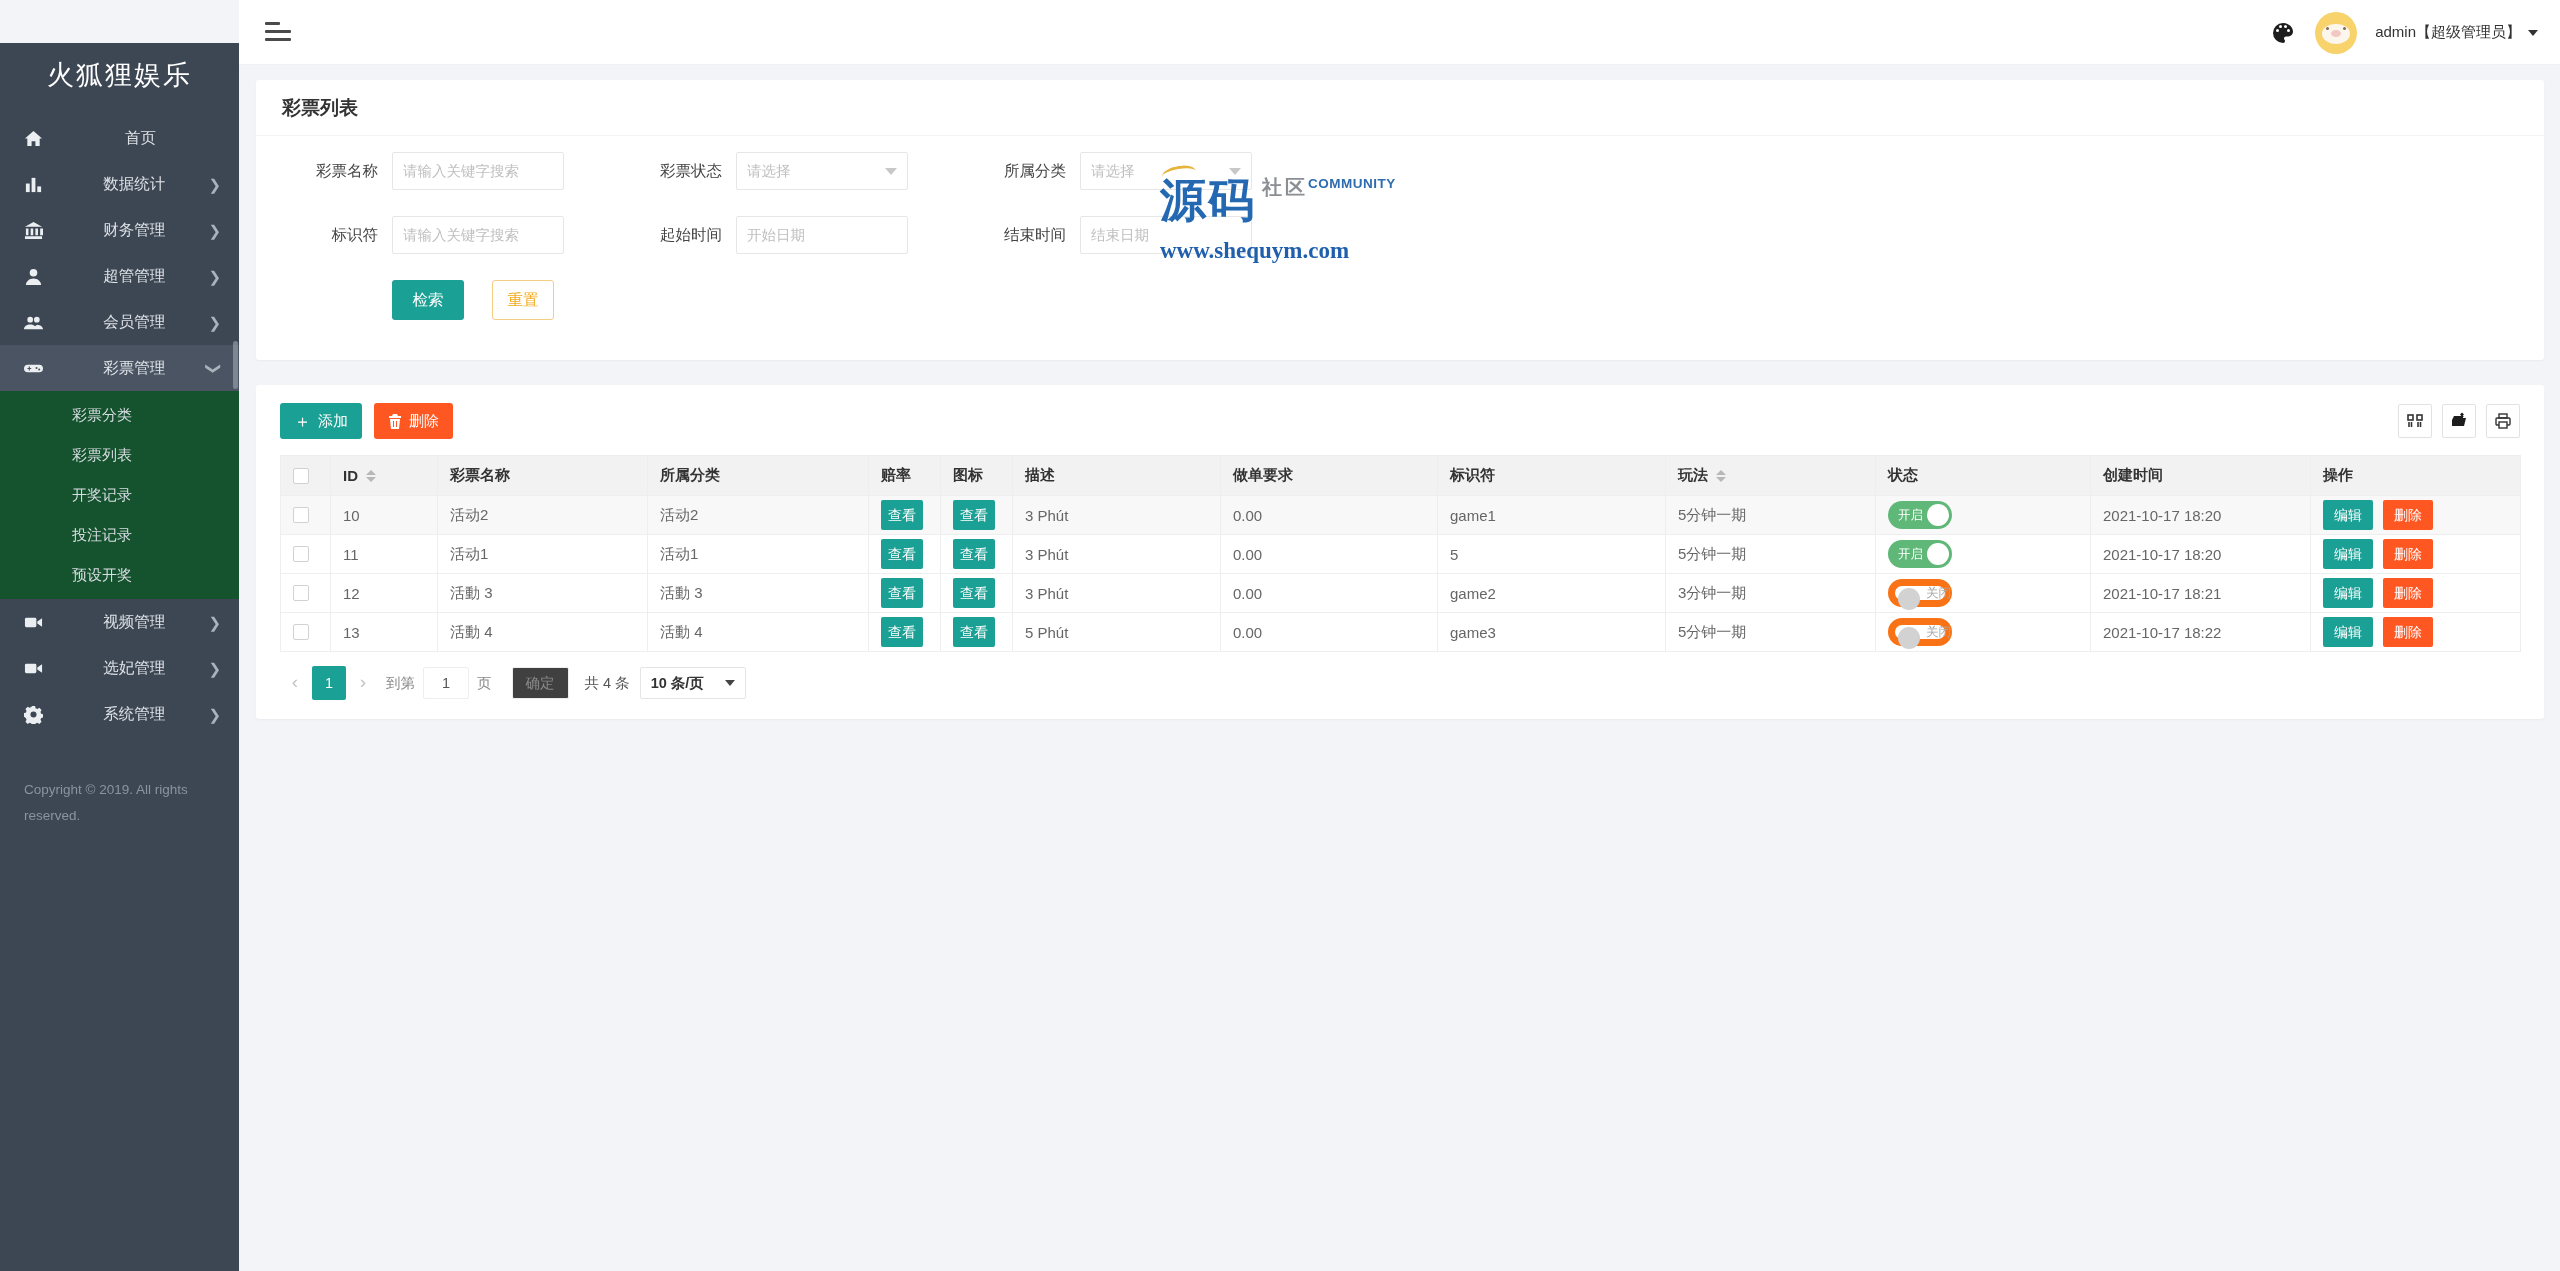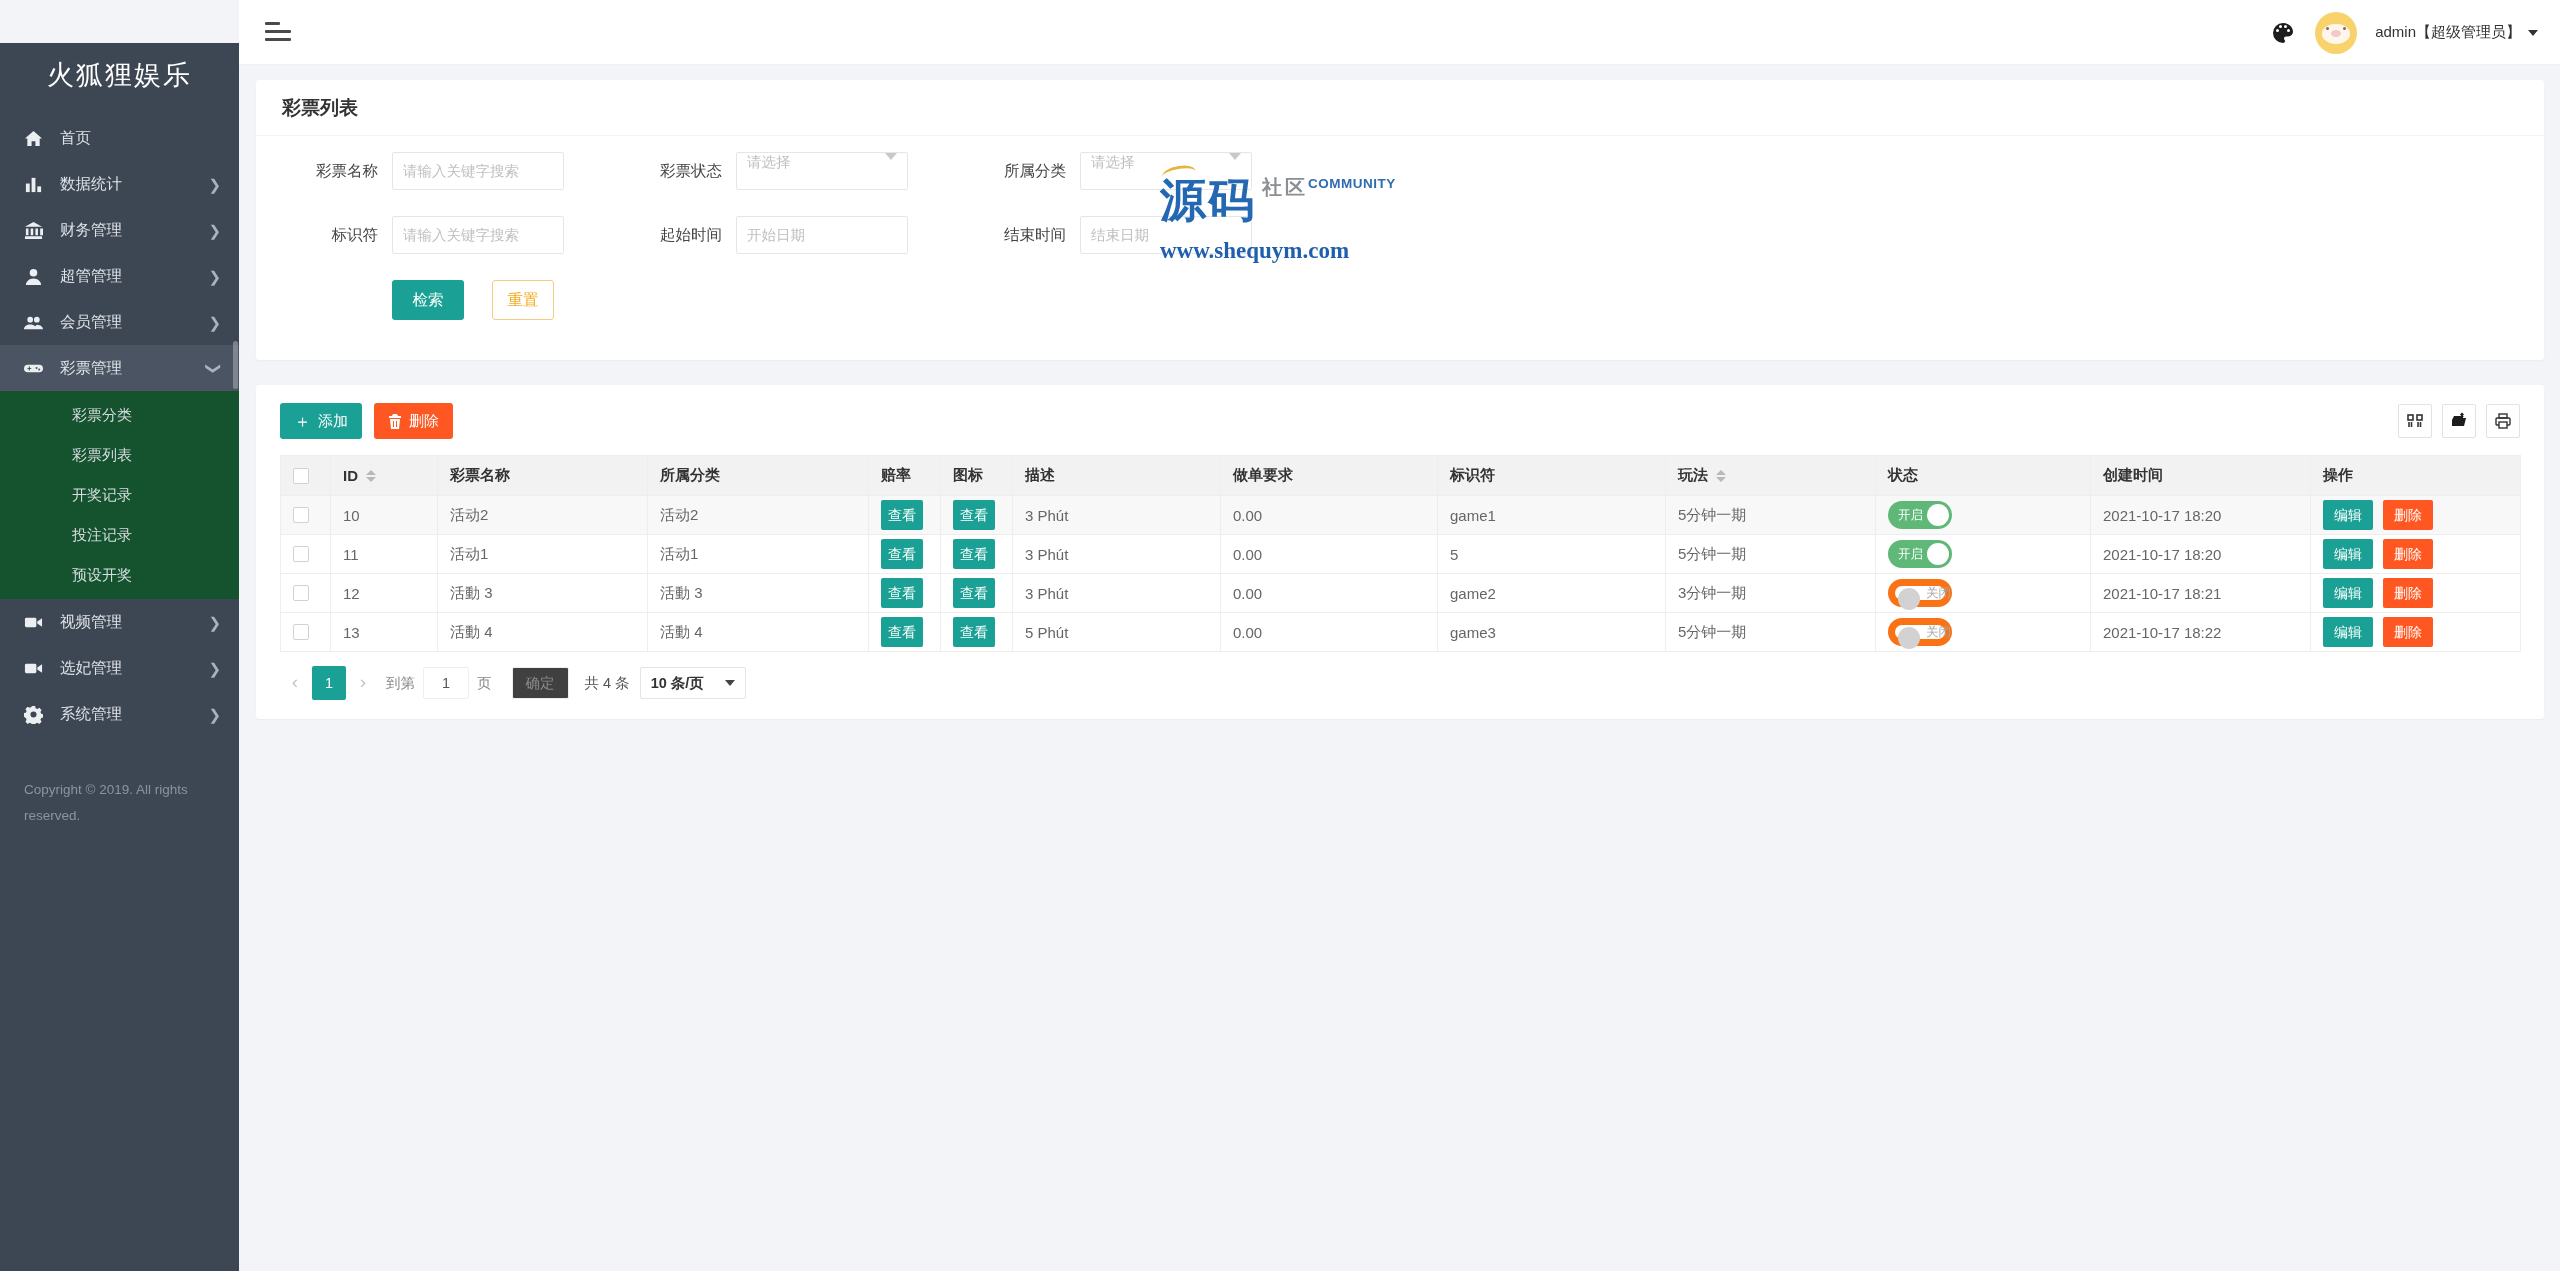--- a/index.html
+++ b/index.html
@@ -5,21 +5,21 @@
   * { margin:0; padding:0; box-sizing:border-box; }
   html,body { width:2560px; height:1271px; }
   body {
     font-family:"Liberation Sans","DejaVu Sans",sans-serif;
     background:#f3f4f7; color:#333; position:relative; overflow:hidden;
   }
   
   .sidebar { position:absolute; left:0; top:0; width:239px; height:1271px; background:#3d4653; z-index:5;margin-top:43px; }
   .logo { height:64px; line-height:64px; text-align:center; color:#fff; font-size:27px; letter-spacing:2px; white-space:nowrap; }
   .menu { margin-top:8px; }
-  .menu-item { height:46px; display:flex; align-items:center; padding:0 18px 0 22px; color:#dfe3e8; font-size:15.5px; cursor:pointer; }
+  .menu-item { height:46px; display:flex; align-items:center; padding:0 18px 0 22px; color:#dfe3e8; font-size:15.5px; cursor:pointer;text-align:center; }
   .menu-item.active { background:#4a5462; }
   .mi-icon { width:22px; height:22px; margin-right:16px; display:flex; align-items:center; justify-content:center; }
   .mi-icon svg { width:19px; height:19px; fill:#eceff2; }
   .mi-label { flex:1; }
   .mi-arrow { color:#aab2bc; font-size:15px; line-height:1; }
   .mi-arrow.down { transform:rotate(90deg); }
   .submenu { background:#14532d; padding:4px 12px; }
   .submenu-item { height:40px; line-height:40px; padding-left:60px; color:#d8dde3; font-size:15px; cursor:pointer; }
   .copyright { color:#8b939f; font-size:13.5px; padding:40px 26px 0 24px; line-height:1.9; }
   .sb-thumb { position:absolute; right:1px; top:298px; width:5px; height:48px; background:#9aa2ac; border-radius:3px; opacity:.65; }
@@ -41,21 +41,21 @@
   .card { position:absolute; background:#fff; border-radius:3px; box-shadow:0 1px 2px rgba(0,0,0,.04); }
   .card1 { left:17px; top:15px; width:2288px; height:280px; }
   .card1-title { height:56px; line-height:56px; padding-left:26px; font-size:19px; font-weight:600; color:#333; border-bottom:1px solid #f4f4f4; }
   .filter-row { display:flex; align-items:center; padding-left:26px; margin-top:16px; }
   .filter-row.second { margin-top:26px; }
   .f-group { display:flex; align-items:center; }
   .f-group + .f-group { margin-left:62px; }
   .f-label { width:96px; text-align:right; margin-right:14px; font-size:15.5px; color:#444; white-space:nowrap; }
   .f-input, .f-select { width:172px; height:38px; border:1px solid #e6e6e6; border-radius:2px; background:#fff; font-size:14.5px; padding:0 10px; color:#666; }
   .f-input::placeholder { color:#bfbfbf; }
-  .f-select { display:flex; justify-content:space-between; cursor:pointer; }
+  .f-select { display:flex; align-items:center; justify-content:space-between; cursor:pointer; }
   .f-select .ph { color:#bfbfbf; }
   .sel-caret { width:0; height:0; border-left:6px solid transparent; border-right:6px solid transparent; border-top:7px solid #c8c8c8; }
   .filter-btns { margin-top:26px; padding-left:136px; display:flex; gap:28px; }
   .btn-search { width:72px; height:40px; background:var(--accent); color:#fff; font-size:15.5px; border:none; border-radius:3px; cursor:pointer; }
   .btn-reset { width:62px; height:40px; background:#fff; color:#f3ab1d; font-size:15.5px; border:1px solid #f5ce84; border-radius:3px; cursor:pointer; }
   
   .watermark { position:absolute; left:1160px; top:170px; z-index:9; pointer-events:none; }
   .wm-row1 { display:flex; align-items:flex-start; }
   .wm-yuanma { font-size:46px; font-weight:bold; color:#2468b2; letter-spacing:2px; position:relative; }
   .wm-arc { position:absolute; left:2px; top:-4px; width:34px; height:16px; border-top:3px solid #e8b33a; border-radius:50%; transform:rotate(-10deg); }

